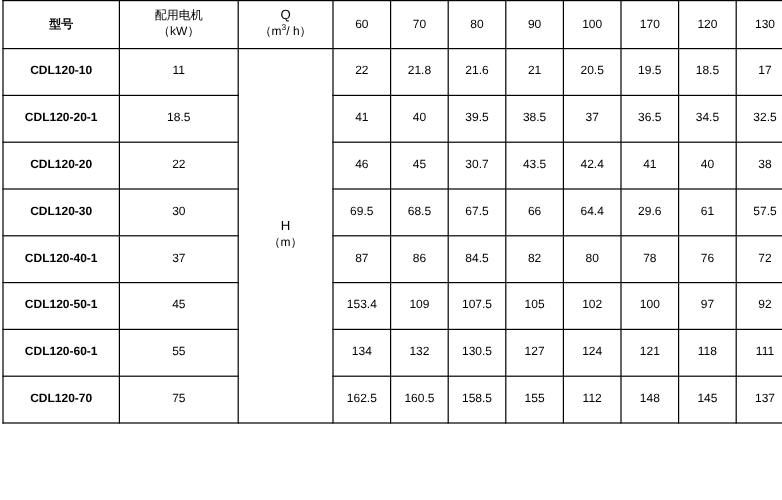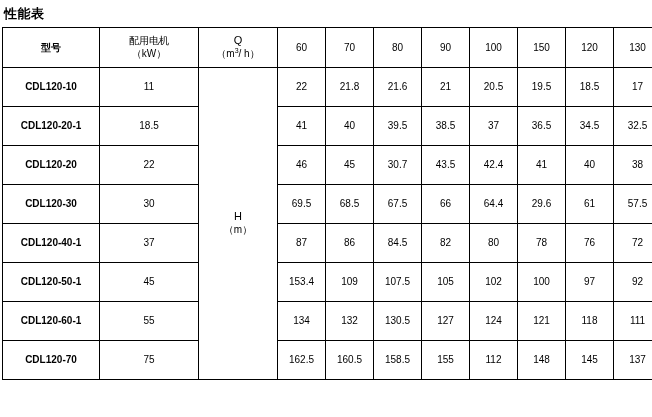--- a/index.html
+++ b/index.html
@@ -68,41 +68,40 @@
   }
   .hcell {
     font-size: 11px;
   }
 </style>
 </head>
 <body>
 
 <div class="page">
 
-  <div class="title">性能表</div>
 
   <table class="perf">
     <tbody>
 
       <tr class="hdr">
         <td class="model-col">型号</td>
         <td class="motor-col">
           <span class="stack">配用电机</span>
           <span class="sub">（kW）</span>
         </td>
         <td class="q-col">
           <span class="stack qcell">Q</span>
           <span class="sub">（m<sup>3</sup>/ h）</span>
         </td>
         <td class="data-col">60</td>
         <td class="data-col">70</td>
         <td class="data-col">80</td>
         <td class="data-col">90</td>
         <td class="data-col">100</td>
-        <td class="data-col">150</td>
+        <td class="data-col">170</td>
         <td class="data-col">120</td>
         <td class="data-col">130</td>
 
       </tr>
 
       <tr>
         <td class="model-col">CDL120-10</td>
         <td class="motor-col">11</td>
         <td class="q-col" rowspan="8">
           <span class="stack hcell">H</span>

